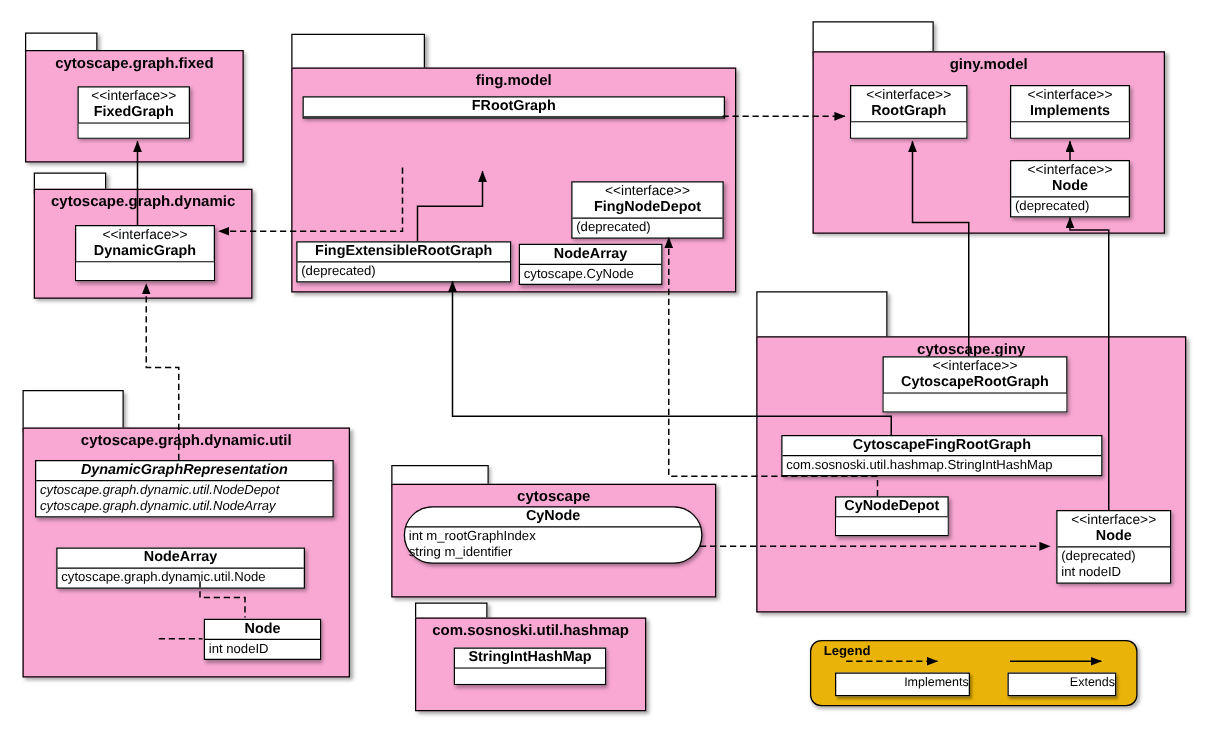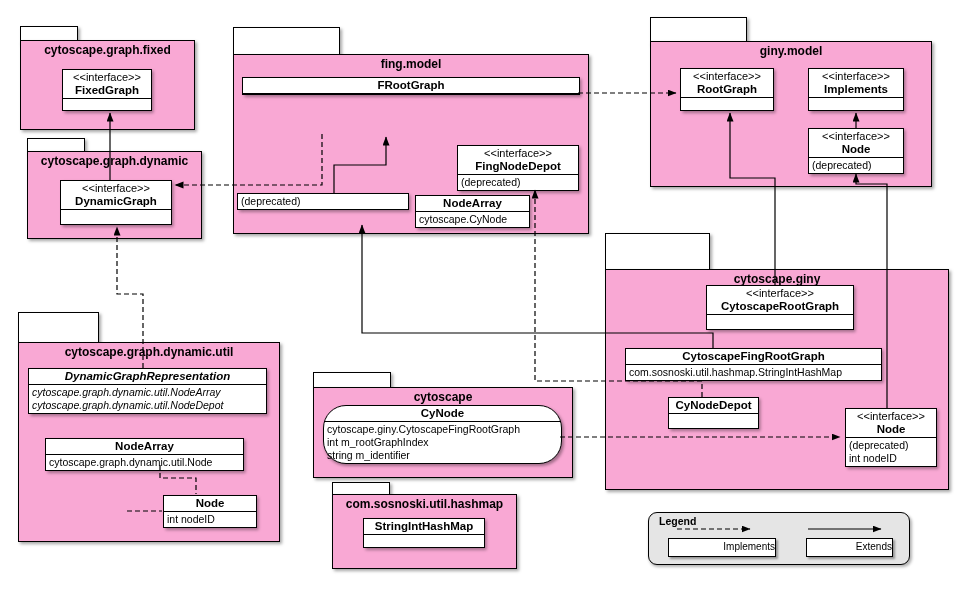--- a/index.html
+++ b/index.html
@@ -26,21 +26,21 @@
   .cls-title{
     border-bottom:1px solid #000;text-align:center;padding:1px 2px;
   }
   .cls-title .st{font-weight:normal;font-size:11px;line-height:13px;}
   .cls-title .nm{font-weight:bold;font-size:11.5px;line-height:13px;}
   .cls-attrs{padding:1px 0 1px 0;}
   .cls-attrs .attr{font-size:10.5px;line-height:13px;padding:0 3px;white-space:nowrap;}
   .cls-empty{background:#fff;}
   #edge-layer{position:absolute;left:0;top:0;z-index:6;pointer-events:none;}
   #legend-box{
-    position:absolute;left:648px;top:512px;width:260px;height:51px;background:#e5e5e5;
+    position:absolute;left:648px;top:512px;width:260px;height:51px;background:#eab308;
     border:1.5px solid #000;border-radius:9px;z-index:5;
     box-shadow:1.5px 2px 3px rgba(0,0,0,0.3);
   }
   #legend-label{position:absolute;left:10px;top:2px;font-weight:bold;font-size:10.5px;}
   .legend-item-box{
     position:absolute;background:#fff;border:1.2px solid #000;text-align:right;
     font-size:10px;line-height:16px;height:17px;
     box-shadow:1.5px 2px 2px rgba(0,0,0,0.35);
   }
   #legend-implements{left:19px;top:25px;width:106px;}
@@ -112,20 +112,23 @@
     <div class="cls" style="left: 457px; top: 145px; width: 120px;">
       <div class="cls-title">
         <div class="st">&lt;&lt;interface&gt;&gt;</div>
         <div class="nm">FingNodeDepot</div>
       </div>
       <div class="cls-attrs">
         <div class="attr">(deprecated)</div>
       </div>
     </div>
     <div class="cls" style="left: 237px; top: 193px; width: 170px;">
+      <div class="cls-title">
+        <div class="nm">FingExtensibleRootGraph</div>
+      </div>
       <div class="cls-attrs">
         <div class="attr">(deprecated)</div>
       </div>
     </div>
     <div class="cls" style="left: 415px; top: 195px; width: 113px;">
       <div class="cls-title">
         <div class="nm">NodeArray</div>
       </div>
       <div class="cls-attrs">
         <div class="attr">cytoscape.CyNode</div>
@@ -195,22 +198,22 @@
     </div>
     <div class="pkg-tab" style="left: 18px; top: 312px; width: 79px; height: 32px;"></div>
     <div class="pkg-body" style="left: 18px; top: 342px; width: 260px; height: 198px;">
       <div class="pkg-title">cytoscape.graph.dynamic.util</div>
     </div>
     <div class="cls" style="left: 28px; top: 368px; width: 237px; font-style: italic;">
       <div class="cls-title">
         <div class="nm">DynamicGraphRepresentation</div>
       </div>
       <div class="cls-attrs">
+        <div class="attr">cytoscape.graph.dynamic.util.NodeDepot</div>
         <div class="attr">cytoscape.graph.dynamic.util.NodeArray</div>
-        <div class="attr">cytoscape.graph.dynamic.util.NodeDepot</div>
       </div>
     </div>
     <div class="cls" style="left: 45px; top: 438px; width: 197px;">
       <div class="cls-title">
         <div class="nm">NodeArray</div>
       </div>
       <div class="cls-attrs">
         <div class="attr">cytoscape.graph.dynamic.util.Node</div>
       </div>
     </div>
@@ -224,21 +227,20 @@
     </div>
     <div class="pkg-tab" style="left: 313px; top: 372px; width: 76px; height: 17px;"></div>
     <div class="pkg-body" style="left: 313px; top: 387px; width: 258px; height: 89px;">
       <div class="pkg-title">cytoscape</div>
     </div>
     <div class="cls" style="left: 323px; top: 405px; width: 237px; border-radius: 23px;">
       <div class="cls-title">
         <div class="nm">CyNode</div>
       </div>
       <div class="cls-attrs">
-        <div class="attr">cytoscape.giny.CytoscapeFingRootGraph</div>
         <div class="attr">int m_rootGraphIndex</div>
         <div class="attr">string m_identifier</div>
       </div>
     </div>
     <div class="pkg-tab" style="left: 332px; top: 482px; width: 56px; height: 14px;"></div>
     <div class="pkg-body" style="left: 332px; top: 494px; width: 183px; height: 73px;">
       <div class="pkg-title">com.sosnoski.util.hashmap</div>
     </div>
     <div class="cls" style="left: 363px; top: 518px; width: 120px;">
       <div class="cls-title">

